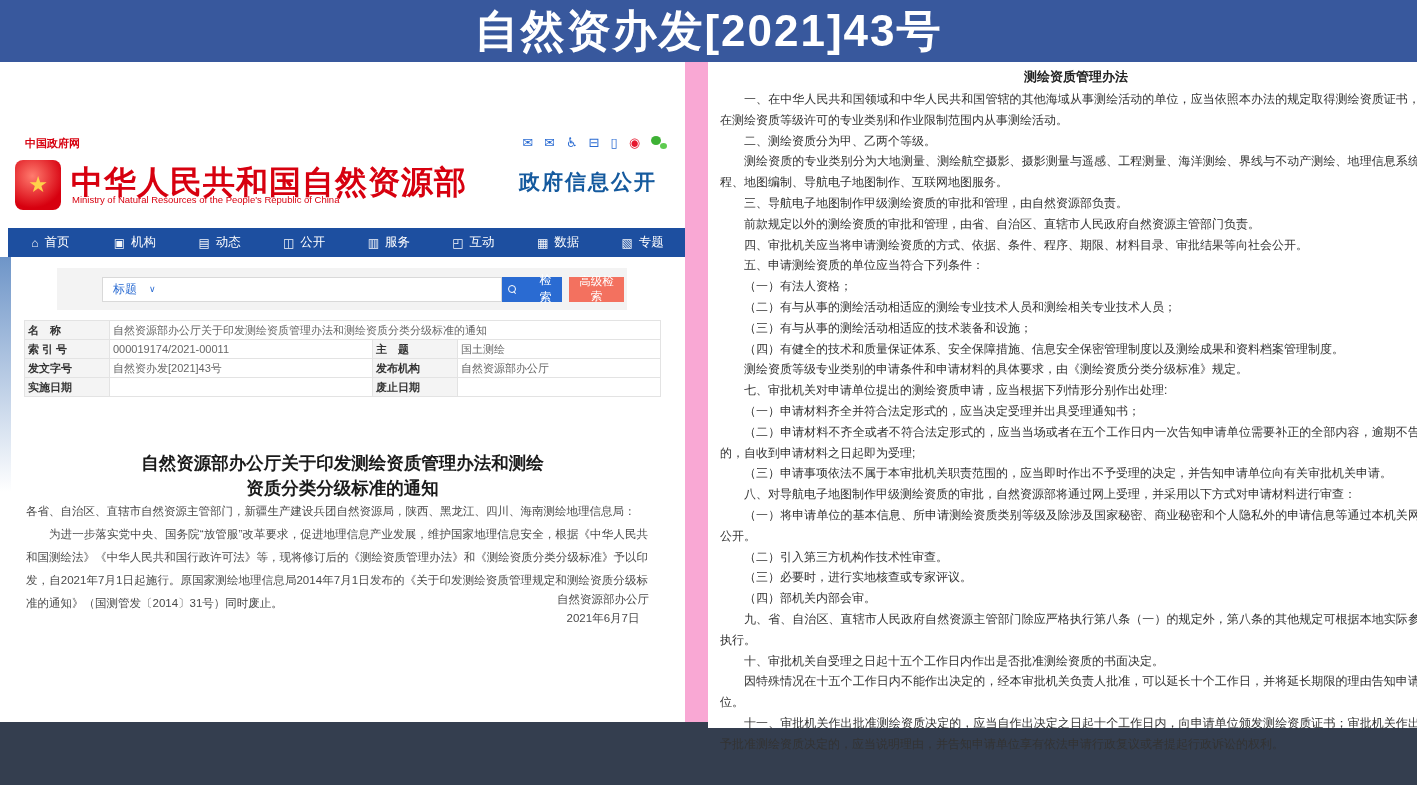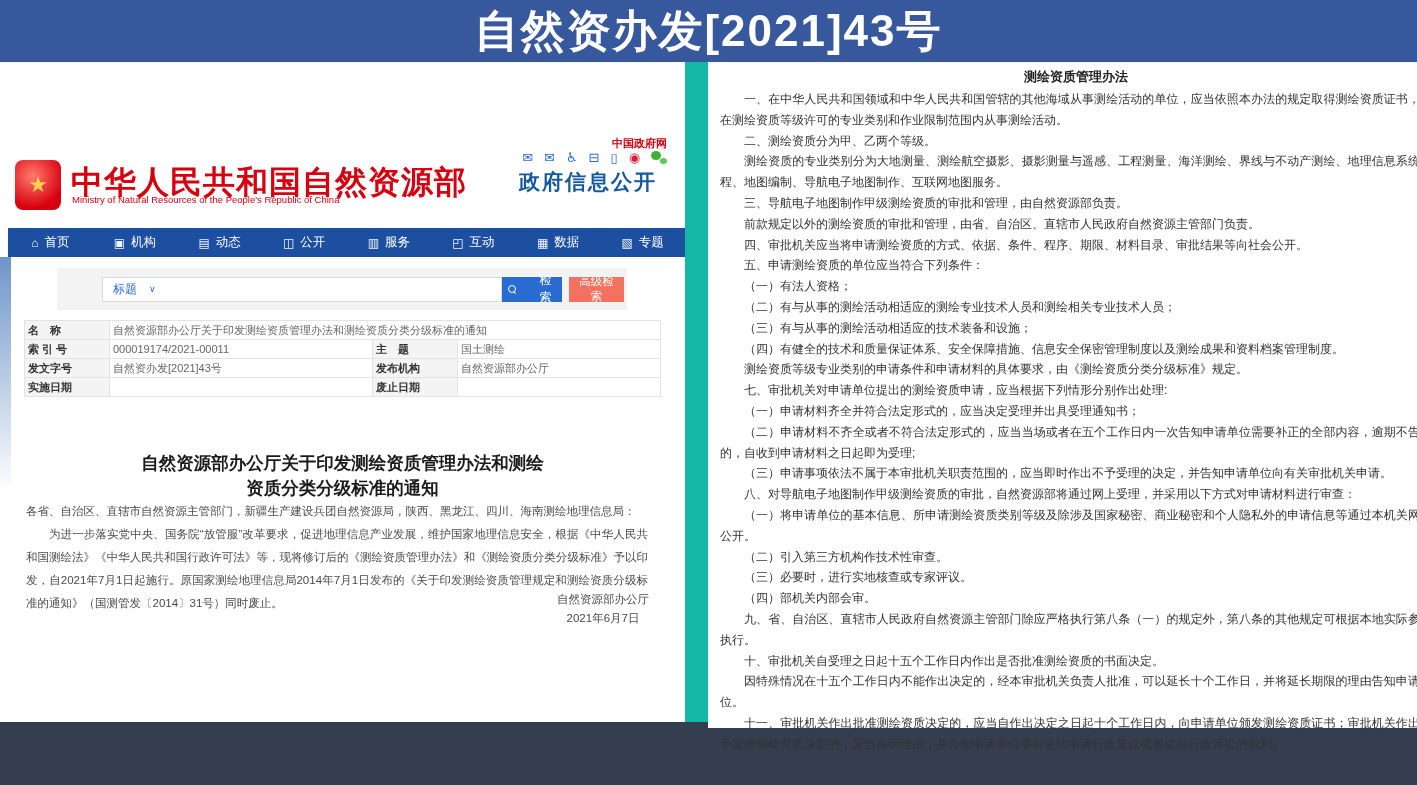--- a/index.html
+++ b/index.html
@@ -1,31 +1,31 @@
 <!DOCTYPE html>
 <html><head>
 <meta charset="utf-8">
 <style>
   * { box-sizing: border-box; }
   html,body { margin:0; padding:0; background:#fff; }
   body { font-family:"Liberation Sans","DejaVu Sans",sans-serif; }
-  .stage { position:relative; width:1417px; height:785px; background:#14b8a6; overflow:hidden; }
+  .stage { position:relative; width:1417px; height:785px; background:#f9a8d4; overflow:hidden; }
 
   
   .banner { position:absolute; top:0; left:0; width:1417px; height:62px; background:#38589d;
             display:flex; align-items:center; justify-content:center; }
   .banner-title { color:#fff; font-size:44px; font-weight:bold; letter-spacing:2px; line-height:1; }
 
   
   .footer-bar { position:absolute; left:0; top:722px; width:1417px; height:63px; background:#343e4f; z-index:1; }
 
   
   .left-panel { position:absolute; left:0; top:62px; width:685px; height:660px; background:#fff; z-index:2; }
 
-  .utility { position:absolute; top:74px; left:25px; right:18px; display:flex; justify-content:space-between; align-items:flex-end;flex-direction:column; }
+  .utility { position:absolute; top:74px; left:25px; right:18px; display:flex; justify-content:space-between; align-items:flex-start; }
   .gov-portal { color:#d7000f; font-size:11px; font-weight:bold; cursor:pointer; }
   .utility-icons { display:flex; gap:11px; align-items:center; }
   .u-icon { color:#2a6bd2; font-size:13px; line-height:1; cursor:pointer; }
   .u-icon.weibo-icon { color:#e6162d; }
   .u-icon.wechat-icon { position:relative; width:16px; height:13px; }
   .u-icon.wechat-icon::before { content:""; position:absolute; left:0; top:0; width:10px; height:9px; border-radius:50%; background:#3eb135; }
   .u-icon.wechat-icon::after  { content:""; position:absolute; right:0; bottom:0; width:7px; height:6px; border-radius:50%; background:#5ecb50; }
 
   .masthead { position:absolute; top:96px; left:8px; right:18px; height:68px; }
   .emblem { position:absolute; left:7px; top:2px; width:46px; height:50px; border-radius:8px;

